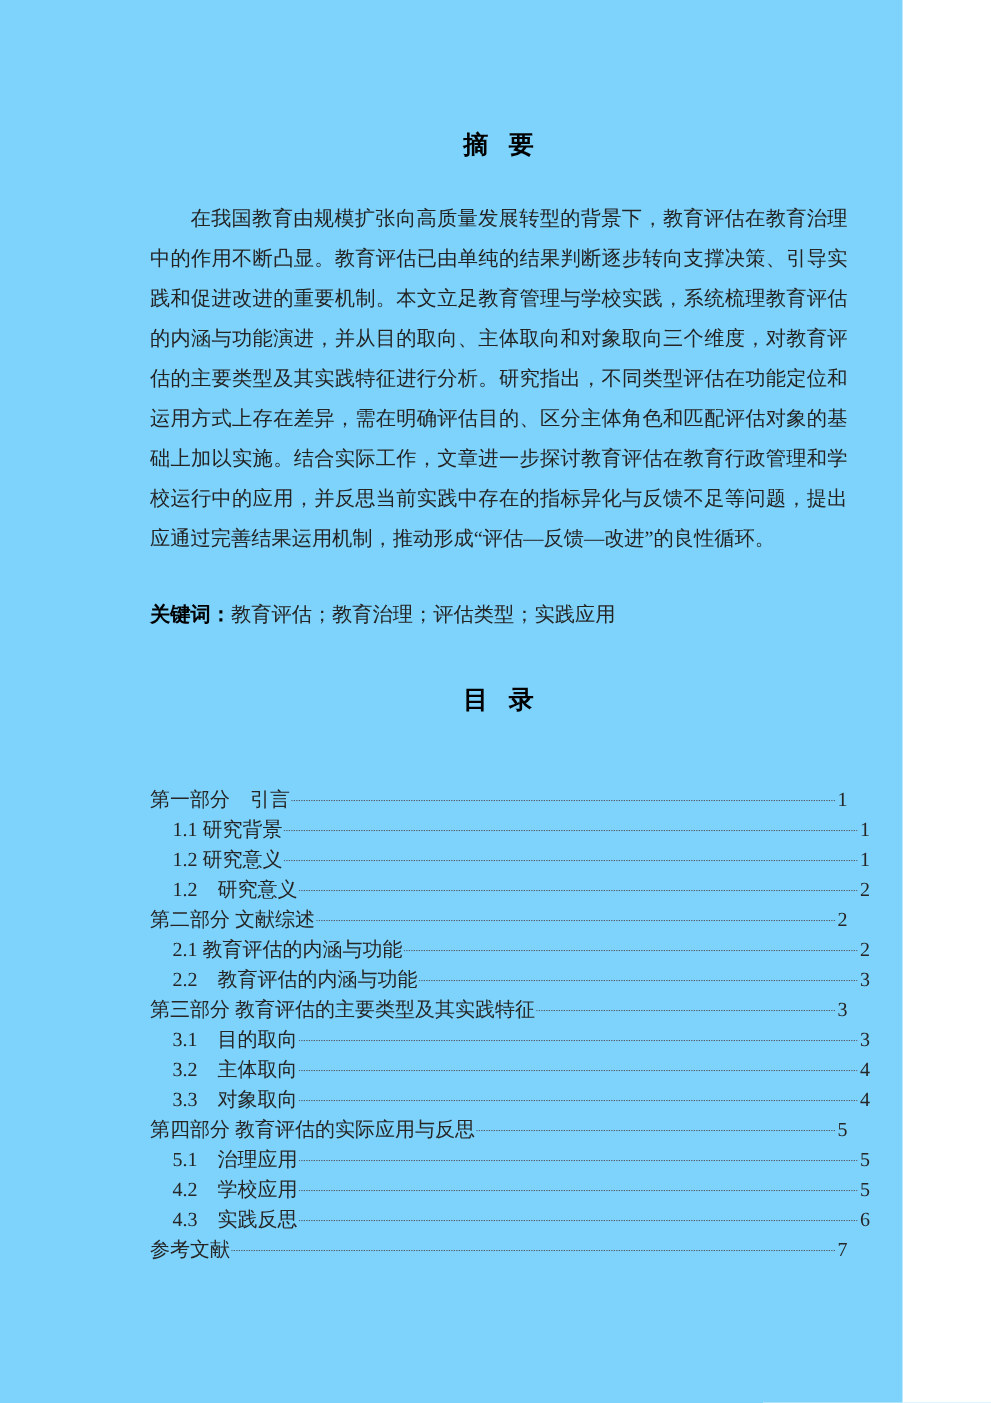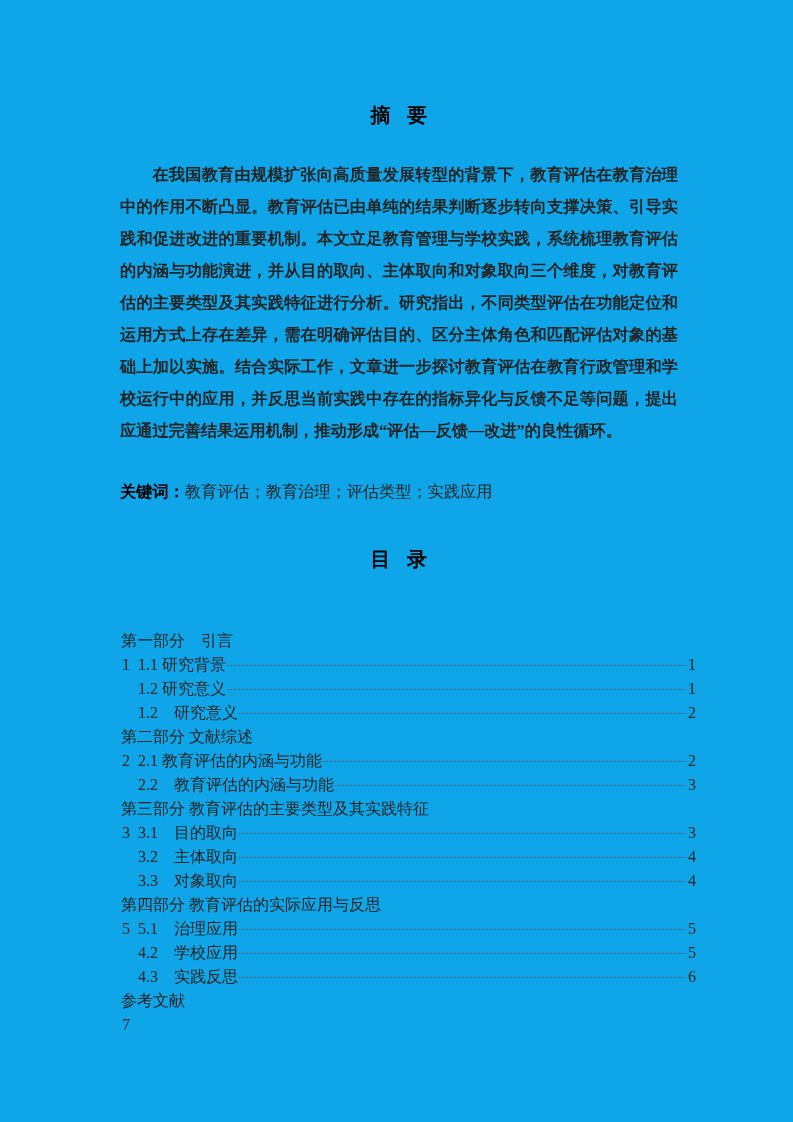--- a/index.html
+++ b/index.html
@@ -13,23 +13,23 @@
     position: relative;
     font-family: "Liberation Serif", "DejaVu Serif", serif;
     color: #1a1a1a;
     overflow: hidden;
   }
 
   .page {
     position: absolute;
     left: 0;
     top: 0;
-    width: 793px;
+    width: 722px;
     height: 1122px;
-    background: #0ea5e9;
+    background: #7dd3fc;
   }
 
   
   .content {
     position: absolute;
     left: 120px;
     top: 0;
     width: 558px;   
   }
 
@@ -53,21 +53,20 @@
     margin-top: 30px;
     font-size: 16.2px;
     line-height: 32px;
     text-align: justify;
     text-justify: inter-ideograph;
     color: #242424;
   }
   .abstract-body p {
     margin: 0;
     text-indent: 2em;
-    font-weight: bold;
   }
 
   
   .keywords {
     margin-top: 30px;
     font-size: 16.2px;
     line-height: 30px;
     color: #242424;
   }
   .keywords .kw-label {
@@ -86,21 +85,21 @@
     color: #262626;
   }
   .toc-entry {
     display: flex;
     align-items: baseline;
     width: 100%;
     height: 24px;
     line-height: 24px;
     white-space: nowrap;
   }
-  .toc-entry.level-1 { padding-left: 0px; flex-direction: column; }
+  .toc-entry.level-1 { padding-left: 0px; }
   .toc-entry.level-2 { padding-left: 18px; }
 
   .toc-title {
     flex: 0 0 auto;
   }
   .toc-leader {
     flex: 1 1 auto;
     position: relative;
     height: 1px;
     margin: 0 1px;

